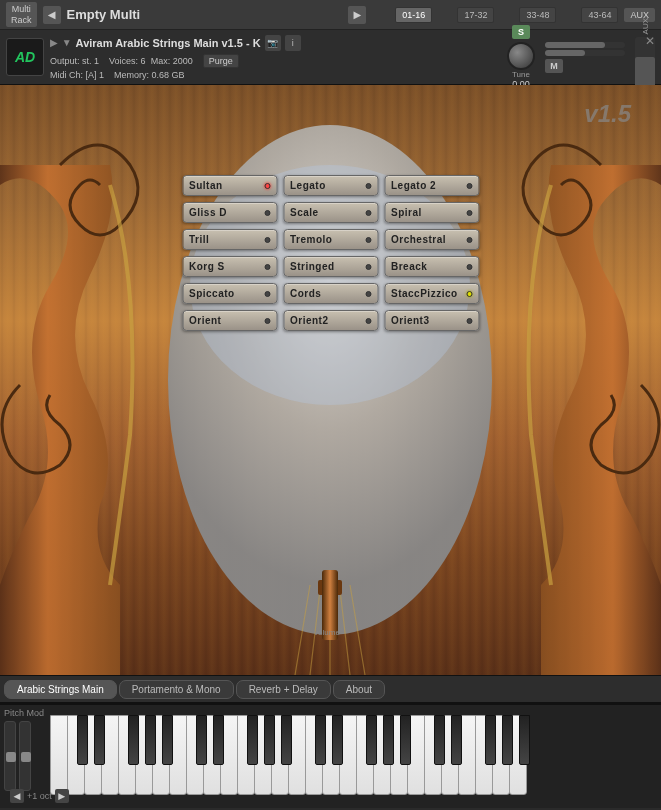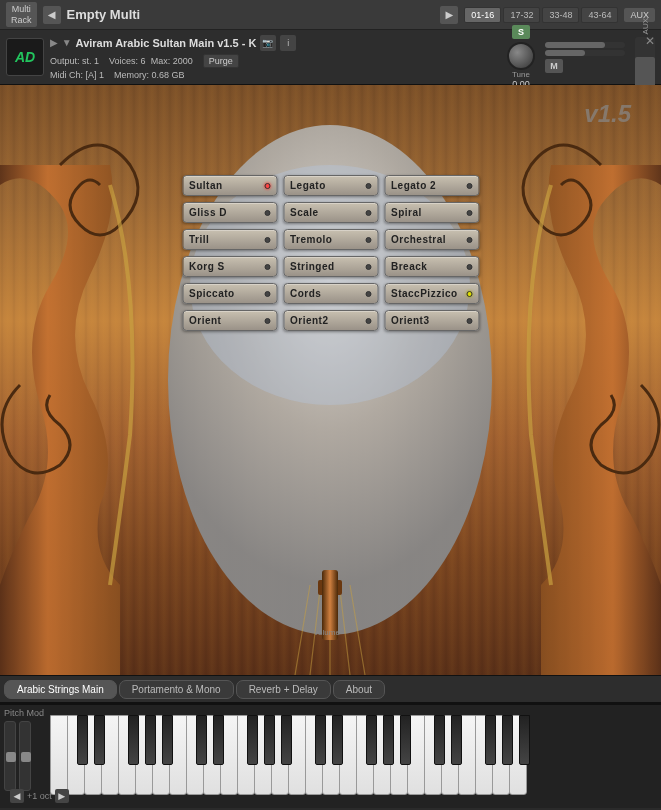--- a/index.html
+++ b/index.html
@@ -51,20 +51,21 @@
       display: flex; gap: 2px;
     }
     .tab-btn {
       background: #444;
       color: #bbb;
       border: 1px solid #333;
       font-size: 9px;
       padding: 2px 6px;
       cursor: pointer;
       border-radius: 2px;
+      margin-left: 23px;
     }
     .tab-btn.active { background: #666; color: #fff; }
     .aux-btn {
       background: #555;
       color: #ccc;
       border: none;
       font-size: 9px;
       padding: 2px 6px;
       cursor: pointer;
       border-radius: 2px;
@@ -398,21 +399,21 @@
   <button class="aux-btn">AUX</button>
 </div>
 
 <div class="instrument-header">
   <div class="inst-logo">AD</div>
 
   <div class="inst-info">
     <div class="inst-name-row">
       <span class="inst-arrow">▶</span>
       <span class="inst-arrow">▼</span>
-      <span class="inst-name">Aviram Arabic Sultan Main v1.5 - K</span>
+      <span class="inst-name">Aviram Arabic Strings Main v1.5 - K</span>
       <button class="inst-camera-btn">📷</button>
       <button class="inst-info-btn">i</button>
     </div>
     <div class="inst-detail-row">
       <div class="inst-detail">
         <span>Output:</span> <span>st. 1</span>
       </div>
       <div class="inst-detail">
         <span>Voices:</span> <span>6</span>
         &nbsp;<span>Max:</span> <span>2000</span>

